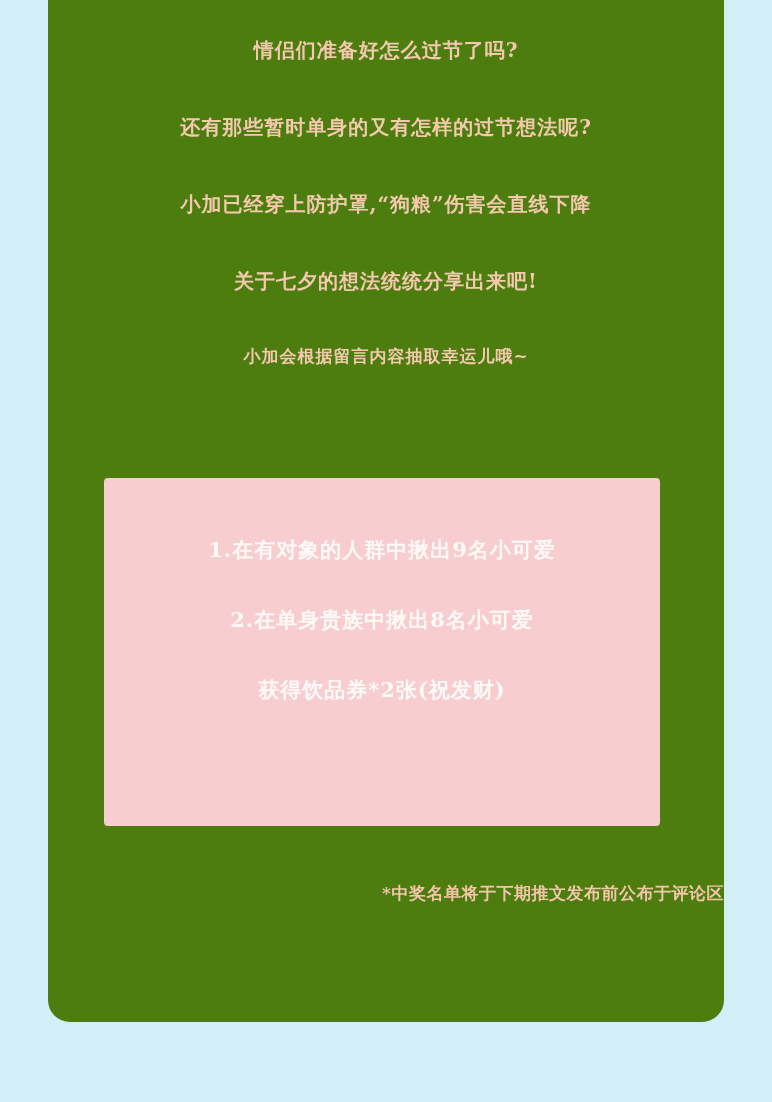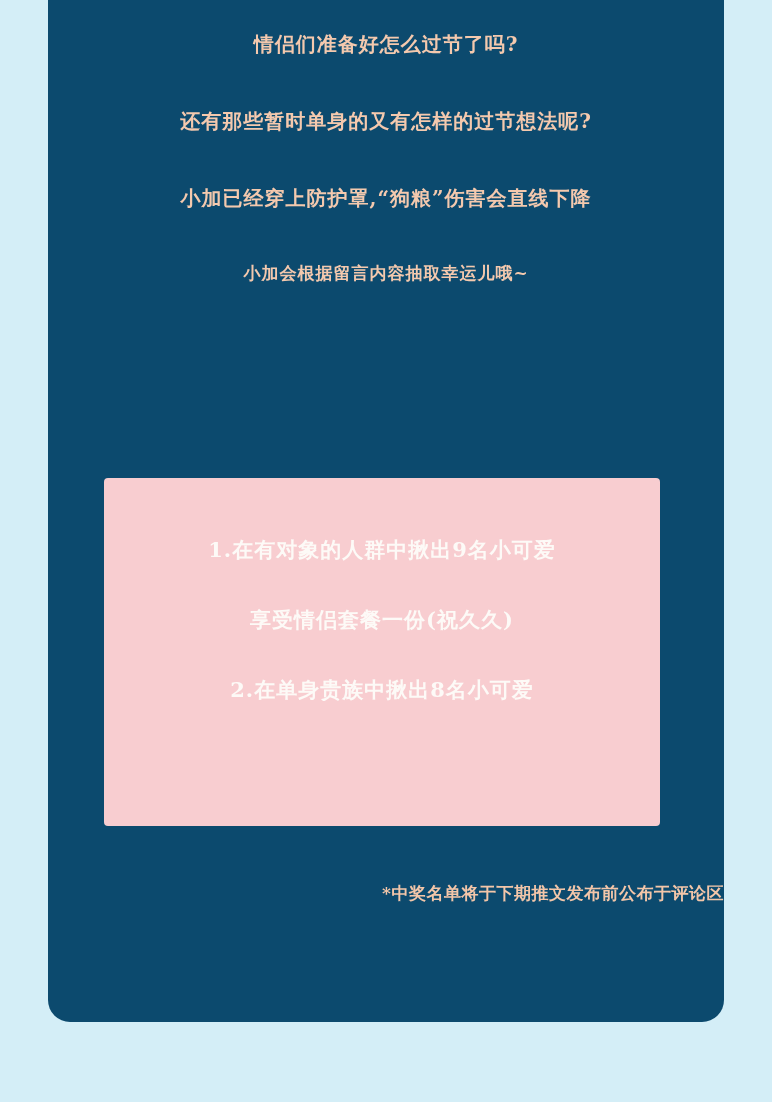--- a/index.html
+++ b/index.html
@@ -18,24 +18,24 @@
     width: 772px;
     height: 1102px;
     background: #d4eef7;
   }
   .card {
     position: absolute;
     left: 48px;
     top: 0;
     width: 676px;
     height: 1022px;
-    background: #0c4a6e;
+    background: #4d7c0f;
     border-radius: 0 0 22px 22px;
     box-sizing: border-box;
-    padding-top: 8px;
+    padding-top: 14px;
   }
   .lines {
     margin-top: 10px;
     text-align: center;
   }
   .line {
     font-family: "DejaVu Serif", serif;
     font-weight: bold;
     color: #f4c9ae;
     font-size: 20px;
@@ -89,28 +89,29 @@
 </head>
 <body>
 
 <div class="page">
   <div class="card">
 
     <div class="lines">
       <p class="line l1">情侣们准备好怎么过节了吗?</p>
       <p class="line">还有那些暂时单身的又有怎样的过节想法呢?</p>
       <p class="line">小加已经穿上防护罩,“狗粮”伤害会直线下降</p>
+      <p class="line">关于七夕的想法统统分享出来吧!</p>
       <p class="line small">小加会根据留言内容抽取幸运儿哦~</p>
     </div>
 
     <div class="prize-box">
       <div class="prize-list">
         <p class="prize-line">1.在有对象的人群中揪出9名小可爱</p>
-        <p class="prize-line">享受情侣套餐一份(祝久久)</p>
         <p class="prize-line">2.在单身贵族中揪出8名小可爱</p>
+        <p class="prize-line last">获得饮品券*2张(祝发财)</p>
       </div>
     </div>
 
     <div class="notes">
       <p class="note">*中奖名单将于下期推文发布前公布于评论区</p>
     </div>
 
   </div>
 </div>
 

